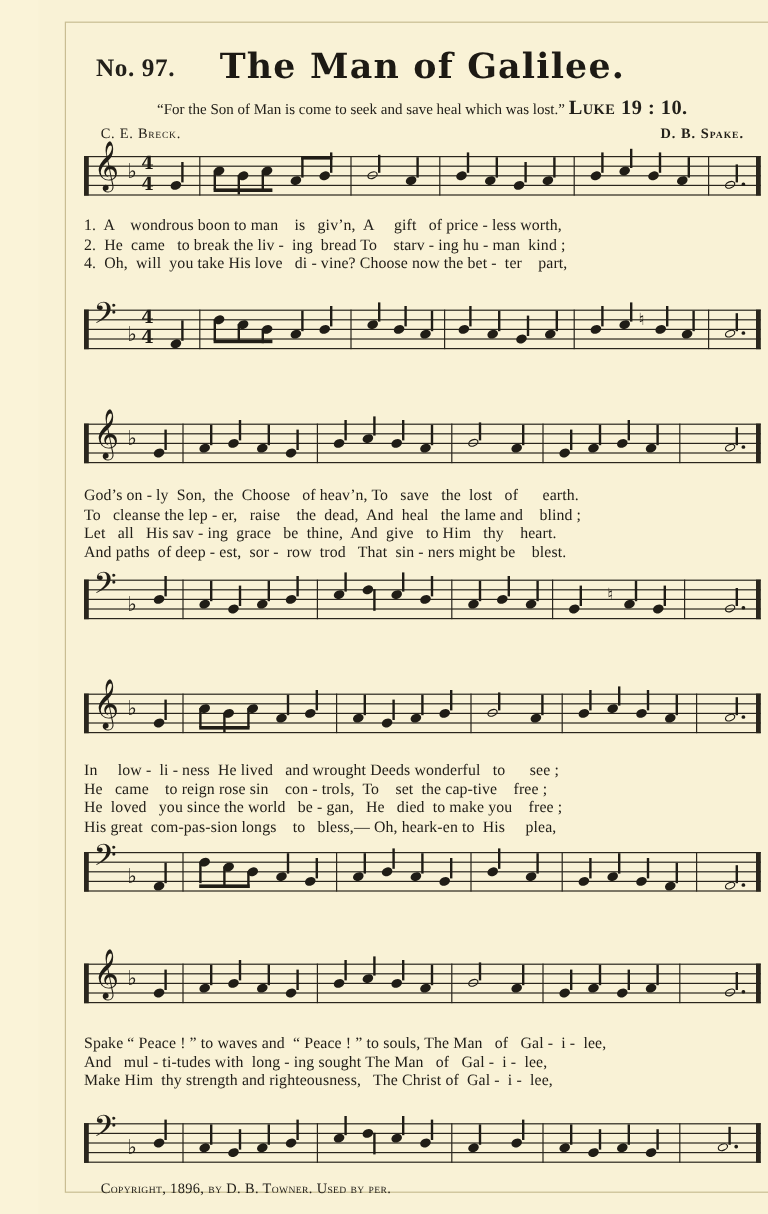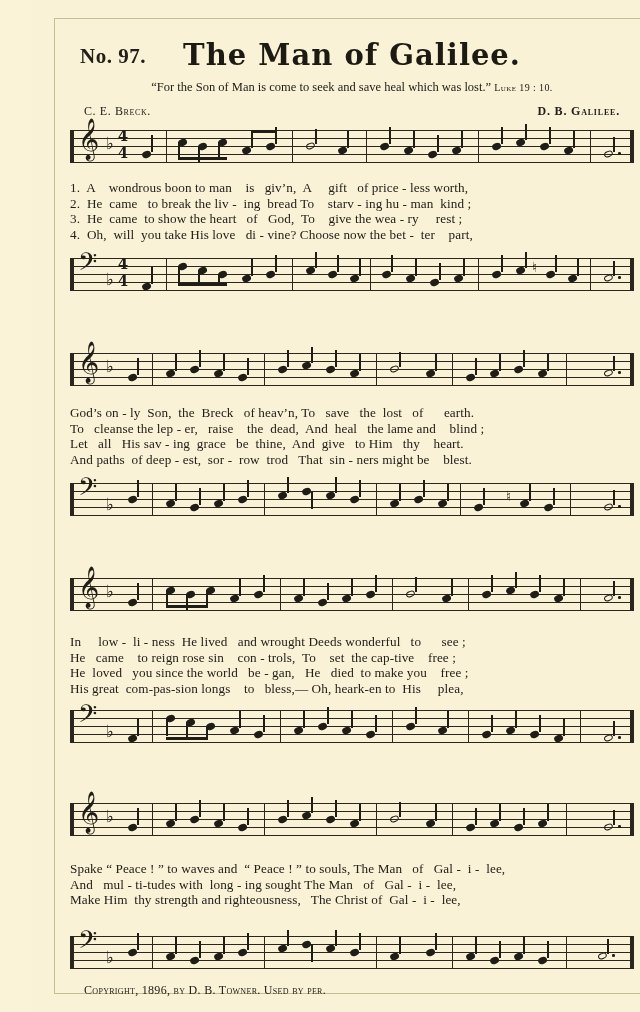--- a/index.html
+++ b/index.html
@@ -53,22 +53,23 @@
   }
   .scripture {
     position: absolute;
     left: 0; right: 0;
     top: 80px;
     text-align: center;
     font-size: 12.5px;
   }
   .scripture .ref {
     font-variant: small-caps;
-    font-size: 10px;
+    font-size: 17px;
     letter-spacing: 0.4px;
+    font-weight: bold;
   }
   .credit-left {
     position: absolute;
     left: 52px;
     top: 104px;
     font-size: 12px;
     font-variant: small-caps;
     letter-spacing: 0.6px;
   }
   .credit-right {
@@ -197,21 +198,21 @@
 
   <div class="hymn-number">No. 97.</div>
   <div class="hymn-title">The Man of Galilee.</div>
 
   <div class="scripture">
     <span>“For the Son of Man is come to seek and save heal which was lost.”</span>
     <span class="ref">Luke 19 : 10.</span>
   </div>
 
   <div class="credit-left">C. E. Breck.</div>
-  <div class="credit-right">D. B. Galilee.</div>
+  <div class="credit-right">D. B. Spake.</div>
 
   <div class="system" id="sys1" style="top:130px;">
     <div class="staff-box" style="height:44px;">
       <div class="staff-lines" style="top:0;">
         <i></i>
           <i></i>
           <i></i>
           <i></i>
           <i></i>
       </div>
@@ -263,21 +264,20 @@
       <div class="note open" style="left:534px;top:21px;"></div>
         <div class="stem" style="left:543px;top:7px;height:15px;"></div>
       <div class="flag-dot" style="left:548px;top:22px;"></div>
       <div class="barline thick" style="left:560px;top:0;height:33px;"></div>
     </div>
   </div>
 
   <div class="lyrics" style="top:180px;">
     <div class="lyric-line">1.  A    wondrous boon to man    is   giv’n,  A     gift   of price - less worth,</div>
     <div class="lyric-line">2.  He  came   to break the liv -  ing  bread To    starv - ing hu - man  kind ;</div>
-    <div class="lyric-line">3.  He  came  to show the heart   of   God,  To    give the wea - ry     rest ;</div>
     <div class="lyric-line">4.  Oh,  will  you take His love   di - vine? Choose now the bet -  ter    part,</div>
   </div>
 
   <div class="system" style="top:258px;">
     <div class="staff-box" style="height:40px;">
       <div class="staff-lines" style="top:0;">
           <i></i>
           <i></i>
           <i></i>
           <i></i>
@@ -384,21 +384,21 @@
         <div class="stem" style="left:477px;top:1px;height:17px;"></div>
       <div class="barline" style="left:496px;top:0;height:33px;"></div>
       <div class="note open" style="left:534px;top:17px;"></div>
         <div class="stem" style="left:543px;top:3px;height:15px;"></div>
       <div class="flag-dot" style="left:548px;top:18px;"></div>
       <div class="barline thick" style="left:560px;top:0;height:33px;"></div>
     </div>
   </div>
 
   <div class="lyrics" style="top:405px;">
-    <div class="lyric-line">God’s on - ly  Son,  the  Breck   of heav’n, To   save   the  lost   of      earth.</div>
+    <div class="lyric-line">God’s on - ly  Son,  the  Choose   of heav’n, To   save   the  lost   of      earth.</div>
     <div class="lyric-line">To   cleanse the lep - er,   raise    the  dead,  And  heal   the lame and    blind ;</div>
     <div class="lyric-line">Let   all   His sav - ing  grace   be  thine,  And  give   to Him   thy    heart.</div>
     <div class="lyric-line">And paths  of deep - est,  sor -  row  trod   That  sin - ners might be    blest.</div>
   </div>
 
   <div class="system" style="top:483px;">
     <div class="staff-box" style="height:40px;">
       <div class="staff-lines" style="top:0;">
           <i></i>
           <i></i>

